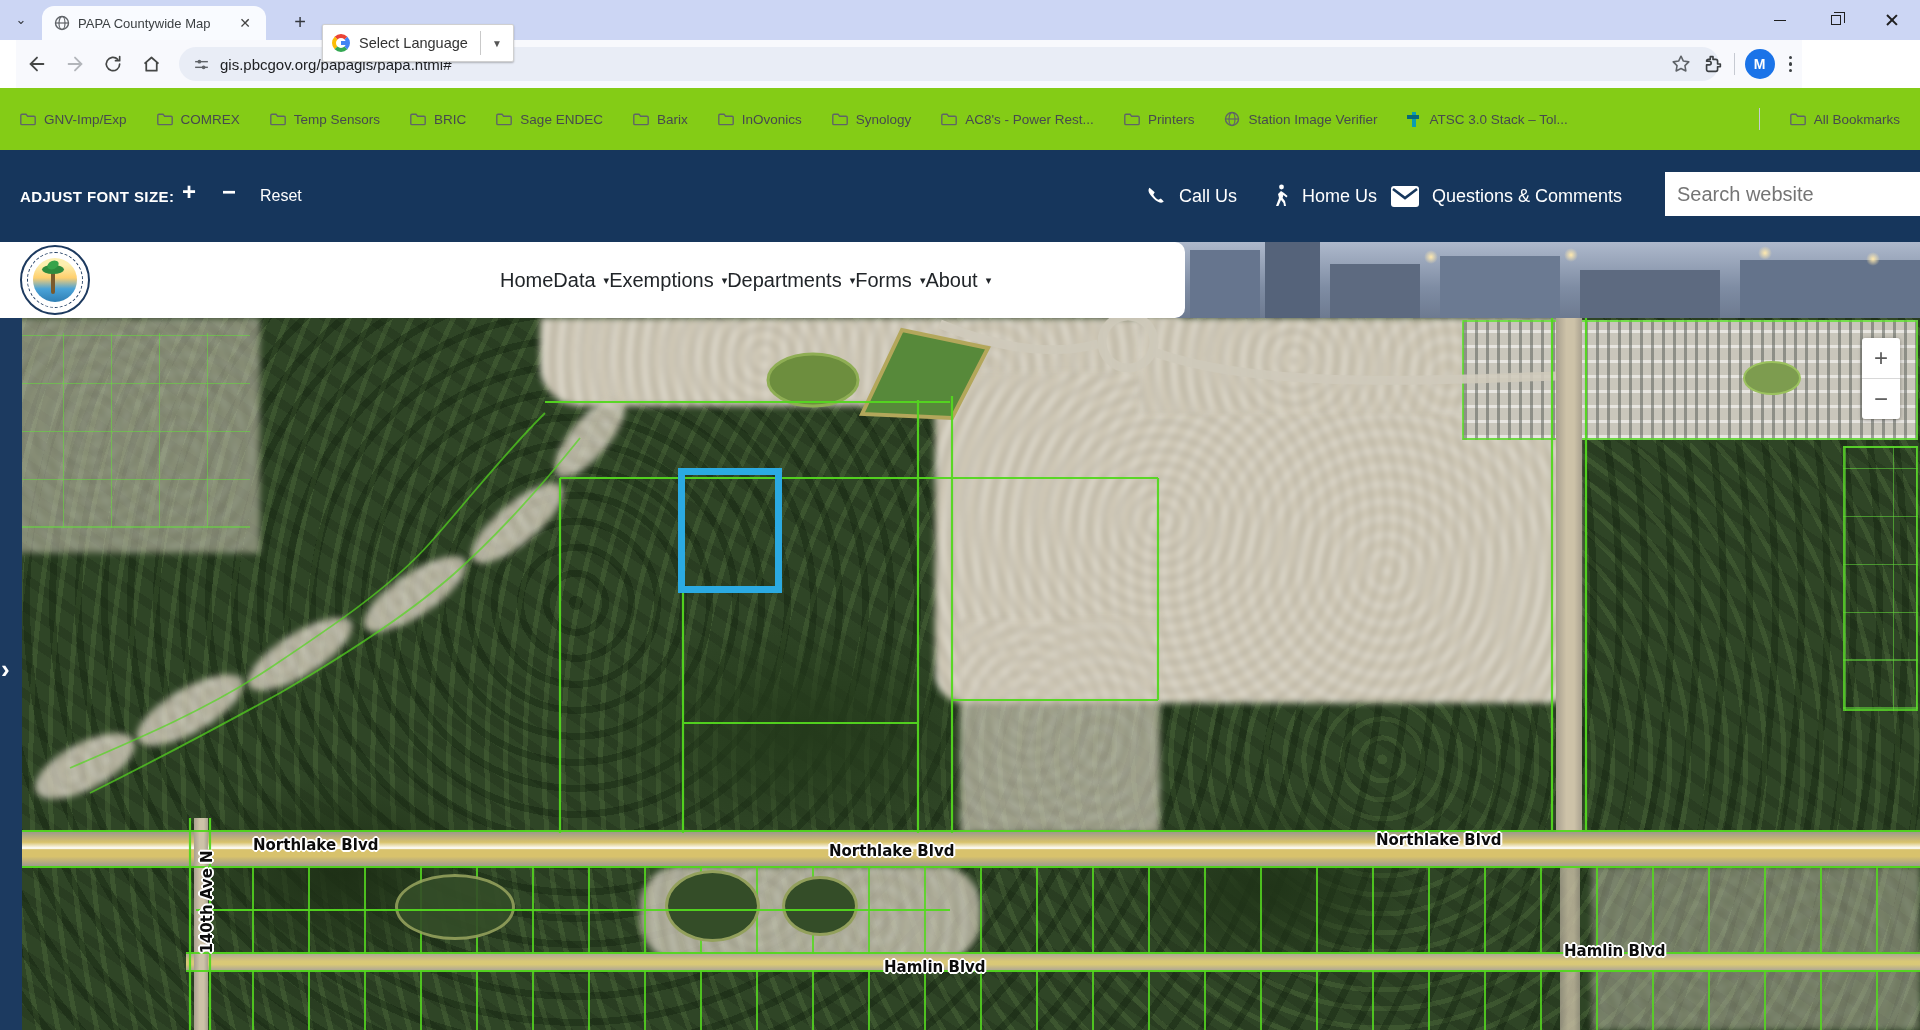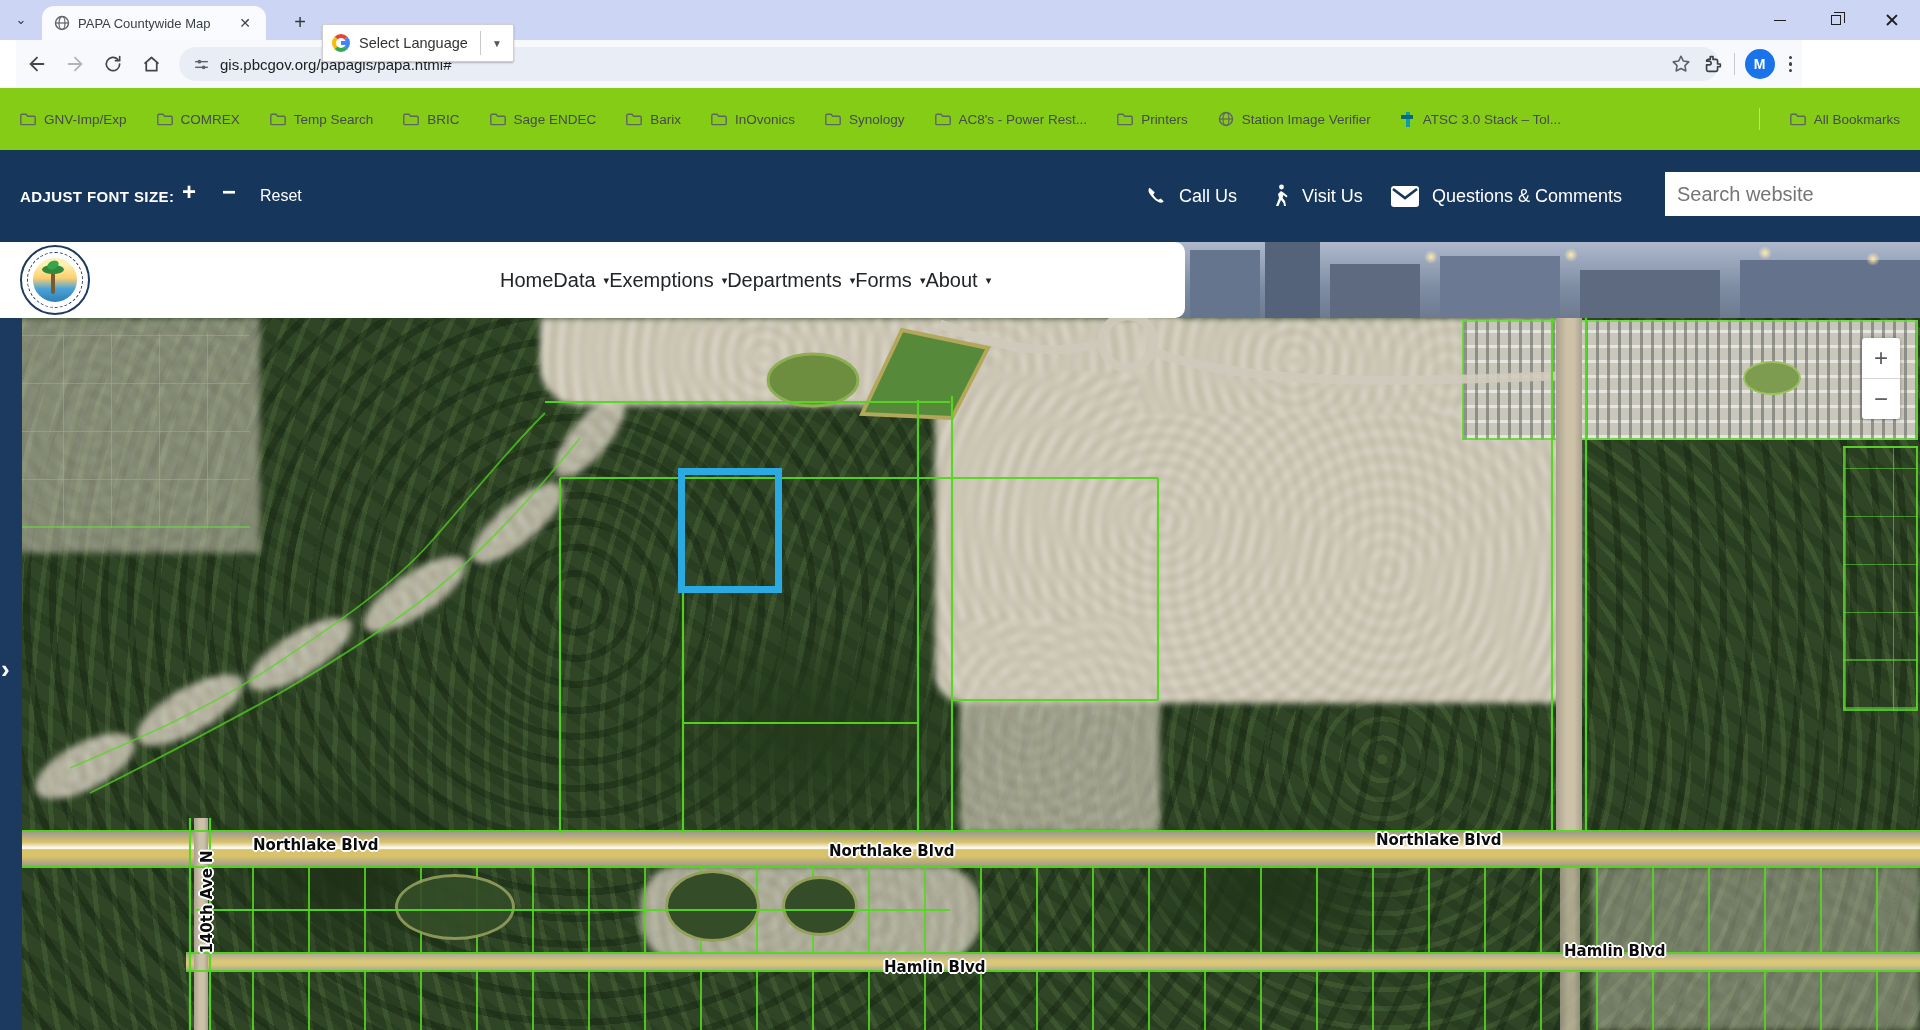--- a/index.html
+++ b/index.html
@@ -209,21 +209,21 @@
     <div class="bm">
       <svg width="16" height="14" viewBox="0 0 20 16">
           <path d="M1 3.5A1.5 1.5 0 0 1 2.5 2h5l2 2.5H17.5A1.5 1.5 0 0 1 19 6v7.5a1.5 1.5 0 0 1-1.5 1.5h-15A1.5 1.5 0 0 1 1 13.5z" fill="none" stroke="#5f6368" stroke-width="1.7"></path>
         </svg>
       <span>COMREX</span>
     </div>
     <div class="bm">
       <svg width="16" height="14" viewBox="0 0 20 16">
           <path d="M1 3.5A1.5 1.5 0 0 1 2.5 2h5l2 2.5H17.5A1.5 1.5 0 0 1 19 6v7.5a1.5 1.5 0 0 1-1.5 1.5h-15A1.5 1.5 0 0 1 1 13.5z" fill="none" stroke="#5f6368" stroke-width="1.7"></path>
         </svg>
-      <span>Temp Search</span>
+      <span>Temp Sensors</span>
     </div>
     <div class="bm">
       <svg width="16" height="14" viewBox="0 0 20 16">
           <path d="M1 3.5A1.5 1.5 0 0 1 2.5 2h5l2 2.5H17.5A1.5 1.5 0 0 1 19 6v7.5a1.5 1.5 0 0 1-1.5 1.5h-15A1.5 1.5 0 0 1 1 13.5z" fill="none" stroke="#5f6368" stroke-width="1.7"></path>
         </svg>
       <span>BRIC</span>
     </div>
     <div class="bm">
       <svg width="16" height="14" viewBox="0 0 20 16">
           <path d="M1 3.5A1.5 1.5 0 0 1 2.5 2h5l2 2.5H17.5A1.5 1.5 0 0 1 19 6v7.5a1.5 1.5 0 0 1-1.5 1.5h-15A1.5 1.5 0 0 1 1 13.5z" fill="none" stroke="#5f6368" stroke-width="1.7"></path>
@@ -305,21 +305,21 @@
       <svg width="22" height="22" viewBox="0 0 24 24">
         <path d="M5 3c-1.5 1.6-1.8 4 .8 7.5 2.3 3.1 5.2 6 8.4 7.8 3 1.6 5 1.2 6.3-.2l-3.2-3.4-2.6 1.4c-2.4-1.3-4.3-3.2-5.7-5.6l1.6-2.5z" fill="#fff"></path>
       </svg>
       <span>Call Us</span>
     </div>
     <div class="ubar-link" style="left:1272px;">
       <svg width="18" height="24" viewBox="0 0 16 24">
         <circle cx="8.5" cy="3" r="2.4" fill="#fff"></circle>
         <path d="M8 7l-3 3 1 4-3 8h2.4l2.6-6 2.5 3 .5 3H13l-1-5-2.4-3 .8-3 3 2.5 1.2-1.5-3.6-3z" fill="#fff"></path>
       </svg>
-      <span>Visit Us</span>
+      <span>Home Us</span>
     </div>
     <div class="ubar-link" style="left:1390px;">
       <svg width="30" height="23" viewBox="0 0 30 23">
         <rect x="1" y="1" width="28" height="21" rx="3" fill="#fff"></rect>
         <path d="M3 4l12 9L27 4" fill="none" stroke="#16365c" stroke-width="2.6"></path>
       </svg>
       <span>Questions &amp; Comments</span>
     </div>
 
     <div class="searchbox">

